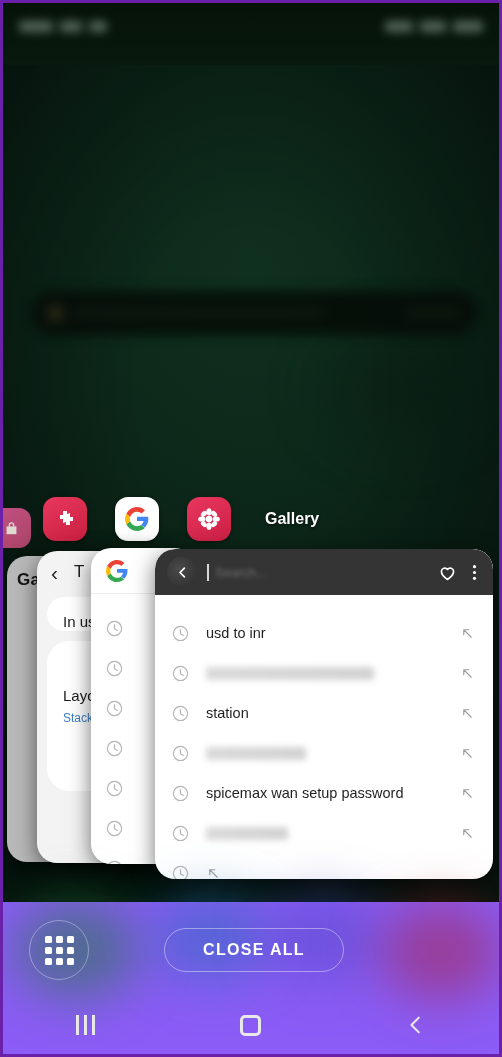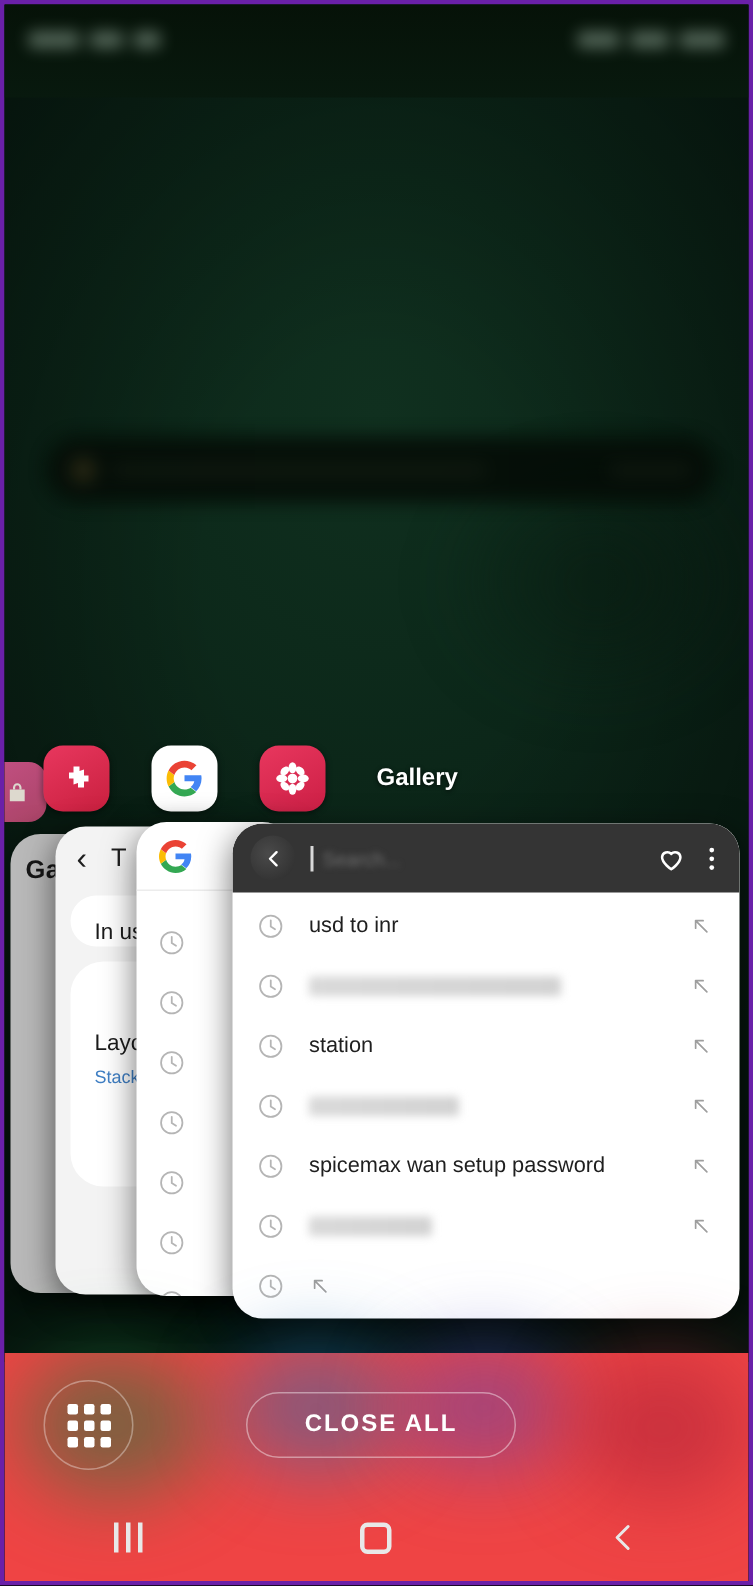--- a/index.html
+++ b/index.html
@@ -56,21 +56,21 @@
     background:#050d07; border-radius:24px;
     filter:blur(6px); opacity:.92;
     display:flex; align-items:center; padding:0 16px; gap:10px;
   }
   .ws-dot{ width:17px; height:17px; border-radius:50%; background:#2d2a16; }
   .ws-line{ height:9px; border-radius:4px; background:#10180f; }
 
   
   .iconrow{
     position:absolute; left:0; top:487px; width:100%; height:58px;
-    display:flex; align-items:center; gap:28px; padding-left:26px;
+    display:flex; align-items:center; gap:28px; padding-left:40px;
   }
   .appicon{
     width:44px; height:44px; border-radius:13px;
     display:flex; align-items:center; justify-content:center;
     flex:0 0 auto; box-shadow:0 1px 4px rgba(0,0,0,.45);
   }
   .ic-partial{
     position:absolute; left:-12px; top:505px;
     width:40px; height:40px; border-radius:12px;
     background:linear-gradient(145deg,#d4568e,#b9486f);
@@ -160,42 +160,42 @@
     flex:1; margin-left:10px; display:flex; align-items:center; gap:2px;
     height:30px;
   }
   .caret{ width:2px; height:17px; background:#d8d8d8; }
   .br-ph{
     color:#6e6e6e; font-size:13px; filter:blur(2.2px);
     margin-left:4px; white-space:nowrap;
   }
   .br-icons{ display:flex; align-items:center; gap:14px; flex:0 0 auto; padding-right:4px; }
 
-  .sug-list{ padding-top:2px; }
+  .sug-list{ padding-top:18px; }
   .sug-row{
     height:40px; display:flex; align-items:center;
     padding:0 18px 0 16px; gap:16px;
   }
   .sug-text{
     flex:1; color:#1f1f1f; font-size:14.5px; white-space:nowrap;
   }
   .sug-redact{
     height:13px; border-radius:2px;
     background:linear-gradient(90deg,#d9d9d9,#d2d2d2);
     filter:blur(3px);
   }
 
   
   .clock-ic{ width:19px; height:19px; flex:0 0 auto; }
   .arrow-ic{ width:15px; height:15px; flex:0 0 auto; }
 
   
   .bottombar{
     position:absolute; left:0; bottom:0; width:100%; height:152px;
-    background:#ef4444;
+    background:#8b5cf6;
   }
   .glow{ position:absolute; border-radius:50%; filter:blur(26px); }
   .glow-green{ left:10px; top:0px; width:125px; height:95px; background:rgba(30,120,60,.55); }
   .glow-blue{ left:150px; top:-6px; width:115px; height:85px; background:rgba(30,110,180,.5); }
   .glow-violet{ left:262px; top:-6px; width:115px; height:85px; background:rgba(70,70,190,.45); }
   .glow-red{ left:378px; top:2px; width:120px; height:95px; background:rgba(165,30,55,.5); }
 
   .appsbtn{
     position:absolute; left:26px; top:18px;
     width:60px; height:60px; border-radius:50%;

